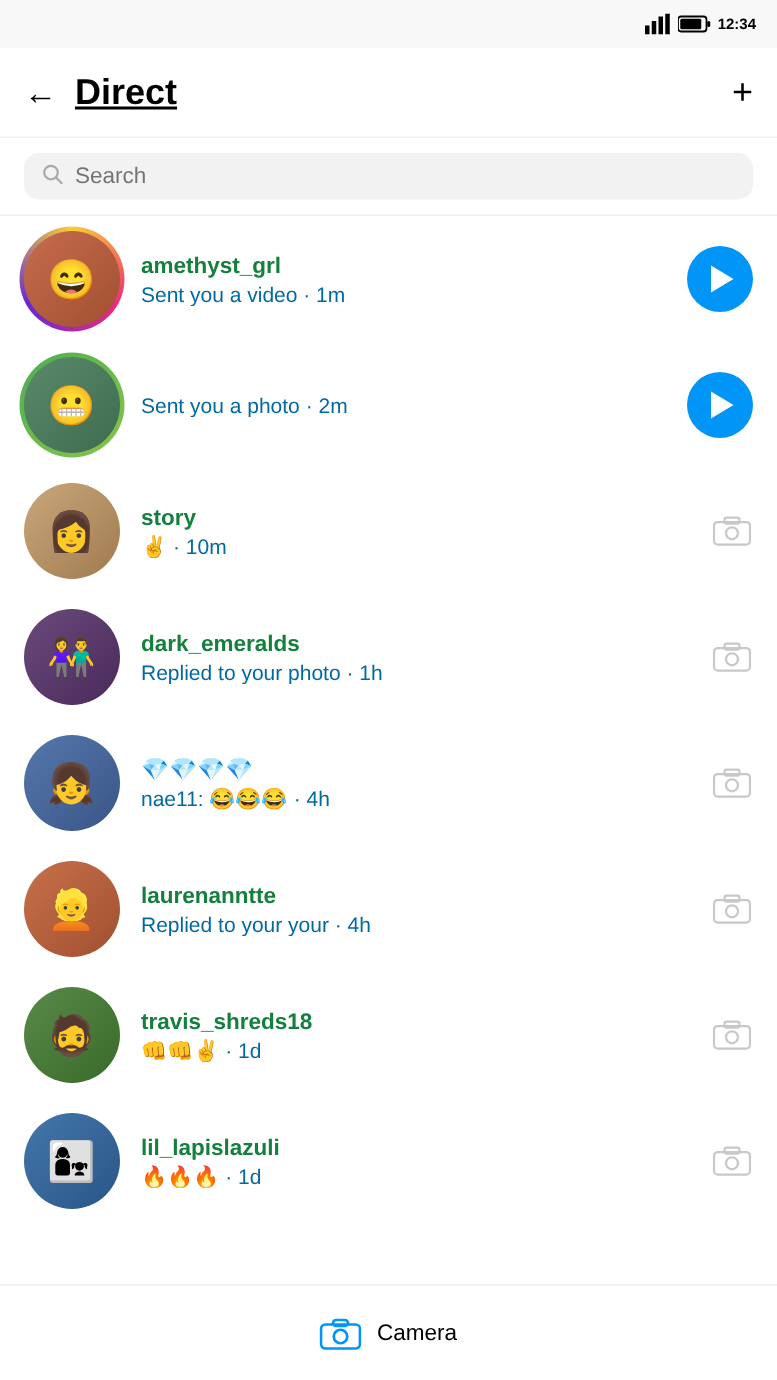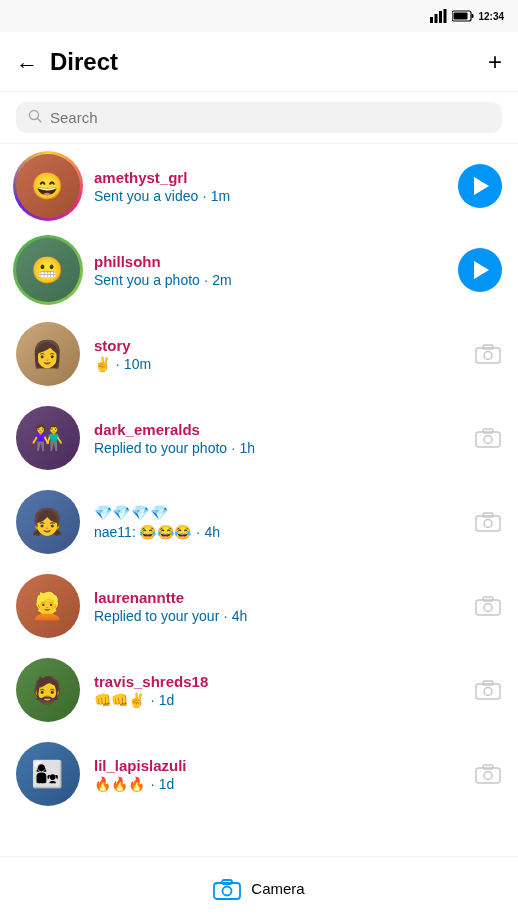--- a/index.html
+++ b/index.html
@@ -44,20 +44,21 @@
       height: 60px;
     }
     .header-left {
       display: flex;
       align-items: center;
       gap: 12px;
     }
     .header-title {
       font-size: 24px;
       font-weight: 700;
+      text-decoration: underline;
     }
     .back-btn {
       font-size: 22px;
       cursor: pointer;
       color: #000;
     }
     .add-btn {
       font-size: 24px;
       cursor: pointer;
       color: #000;
@@ -148,21 +149,21 @@
     }
 
     
     .message-content {
       flex: 1;
       min-width: 0;
     }
     .message-username {
       font-size: 15px;
       font-weight: 600;
-      color: #be185d;
+      color: #15803d;
       margin-bottom: 2px;
     }
     .message-preview {
       font-size: 14px;
       color: #0369a1;
       white-space: nowrap;
       overflow: hidden;
       text-overflow: ellipsis;
     }
 
@@ -296,21 +297,20 @@
       <div class="avatar-wrap">
 
         <div class="ring-gradient ring-green"></div>
         <div class="ring-gradient-inner"></div>
 
         <div class="avatar-circle" style="background: linear-gradient(135deg, #5a8a6a 0%, #3d6b4f 100%); font-size: 26px; display:flex; align-items:center; justify-content:center;">
           <span>😬</span>
         </div>
       </div>
       <div class="message-content">
-        <div class="message-username">phillsohn</div>
         <div class="message-preview">Sent you a photo · 2m</div>
       </div>
       <div class="message-action">
         <div class="play-btn">
           <div class="play-icon"></div>
         </div>
       </div>
     </div>
     <div class="message-item">
       <div class="avatar-wrap">

